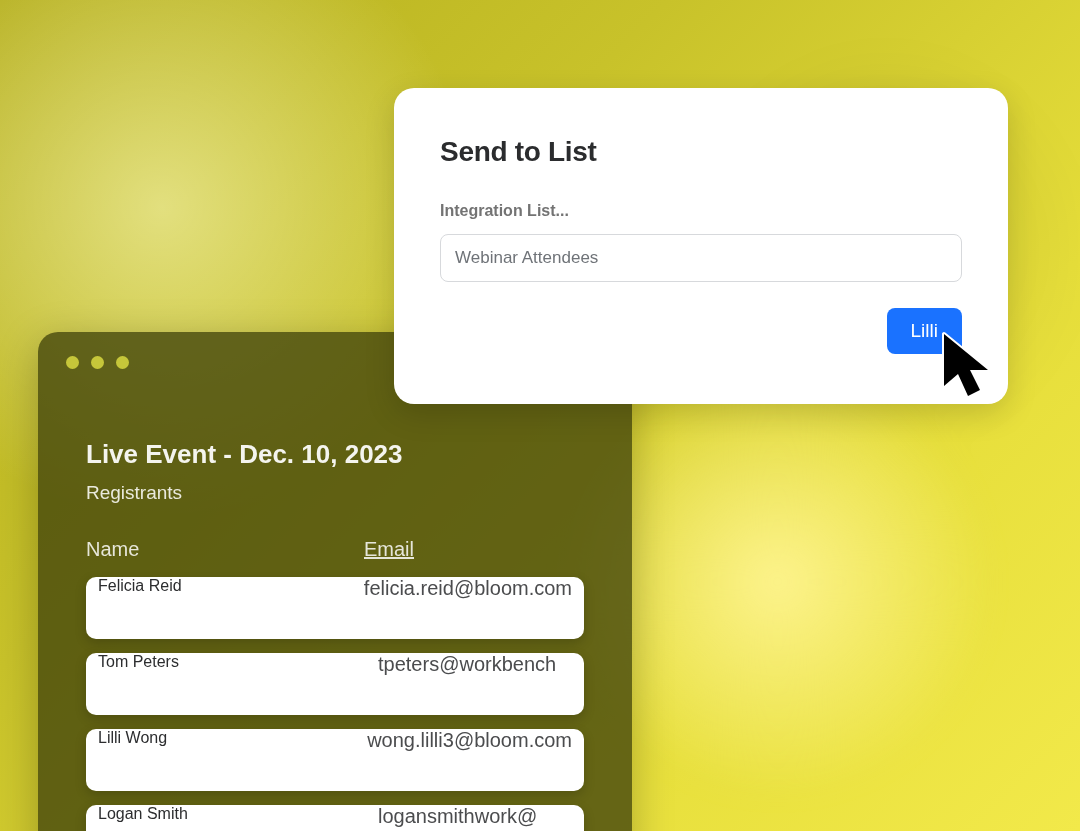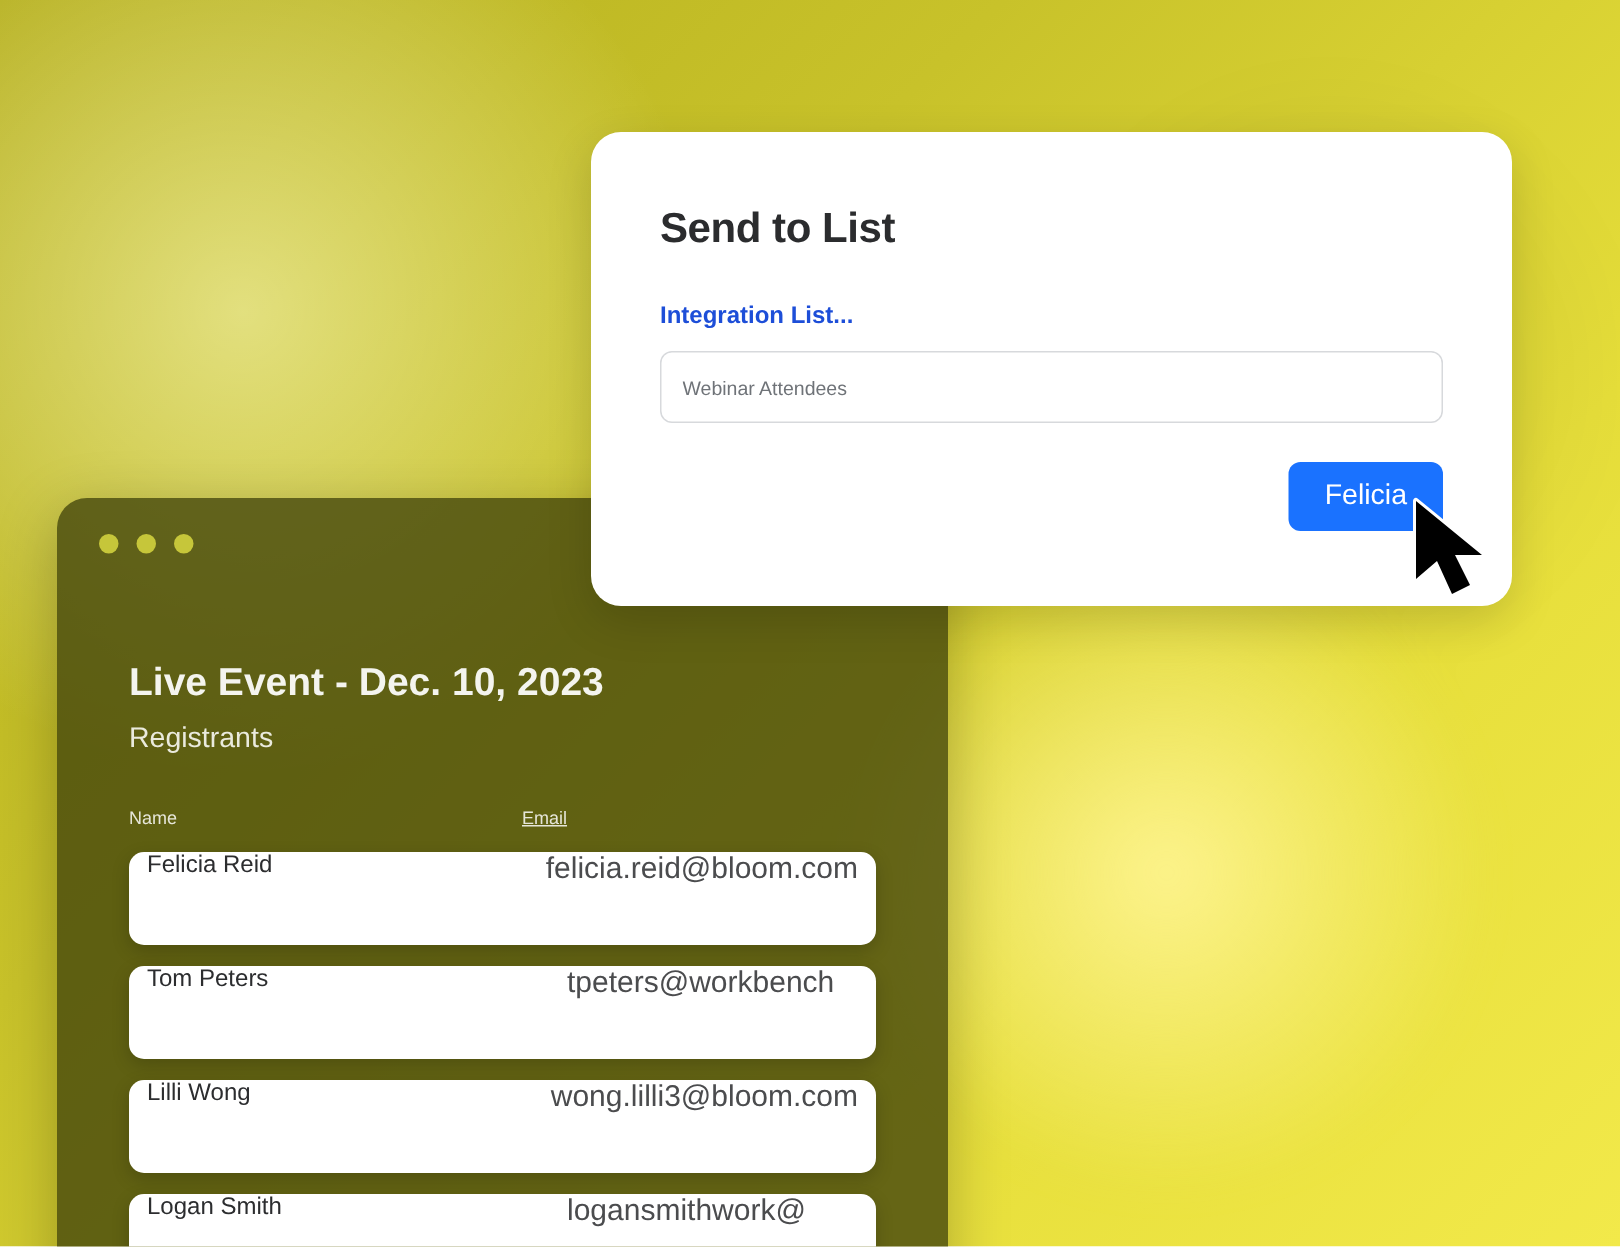--- a/index.html
+++ b/index.html
@@ -32,30 +32,30 @@
     .modal-title {
       font-size: 28px;
       font-weight: 800;
       color: #2b2c2e;
       letter-spacing: -0.3px;
     }
     .field-label {
       margin-top: 34px;
       font-size: 16px;
       font-weight: 700;
-      color: #1d4ed8;
+      color: #737373;
     }
     .text-input {
       margin-top: 14px;
       width: 100%;
       height: 48px;
       border: 1px solid #d7d9dc;
       border-radius: 8px;
       padding: 16px 14px;
-      font-size: 13px;
+      font-size: 17px;
       color: #6f7378;
       background: #fff;
     }
     .modal-actions {
       display: flex; justify-content: flex-end;
       margin-top: 26px;
     }
     .select-btn {
       background: #1a72ff;
       color: #fff;
@@ -96,22 +96,23 @@
     }
     .reg-subtitle {
       margin-top: 12px;
       font-size: 19px;
       font-weight: 500;
       color: #eaeadd;
     }
     .table-header {
       display: flex;
       margin-top: 34px;
-      font-size: 12px;
+      font-size: 20px;
       color: #e6e6d9;
+      gap: 16px;
     }
     .col-name { width: 262px; }
     .col-email { flex: 1; text-decoration: underline; }
     .rows { margin-top: 16px; display: flex; flex-direction: column; gap: 14px; }
     .row {
       display: flex;
       align-items: flex-start;
       background: #fff;
       color: #2e2e2e;
       border-radius: 10px;
@@ -159,21 +160,21 @@
         <div class="cemail">logansmithwork@</div>
       </div>
     </div>
   </div>
 
   <div class="modal">
     <div class="modal-title">Send to List</div>
     <div class="field-label">Integration List...</div>
     <input class="text-input" type="text" value="Webinar Attendees" style="">
     <div class="modal-actions">
-      <button class="select-btn">Felicia</button>
+      <button class="select-btn">Lilli</button>
     </div>
   </div>
 
   <div class="cursor-wrap">
     <svg width="60" height="80" viewBox="0 0 60 80">
       <g>
         <polygon points="6,4 6,56 20,44 30,66 42,60 32,40 50,40" fill="#000" stroke="#fff" stroke-width="4" stroke-linejoin="round"></polygon>
         <polygon points="6,4 6,56 20,44 30,66 42,60 32,40 50,40" fill="#000"></polygon>
       </g>
     </svg>

